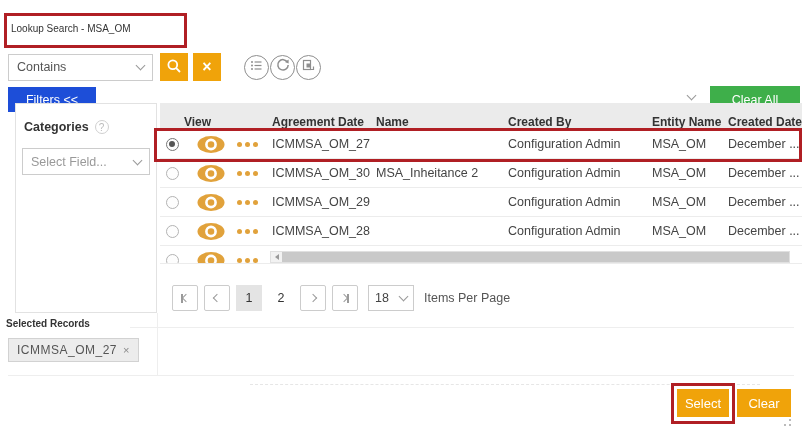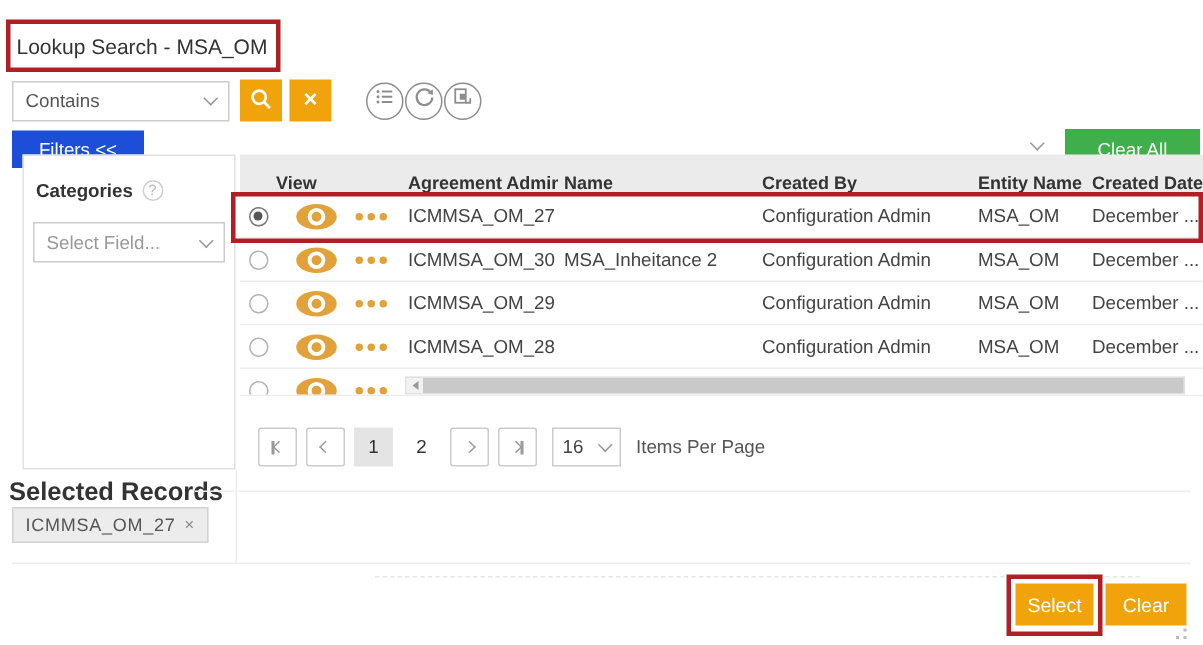--- a/index.html
+++ b/index.html
@@ -6,21 +6,21 @@
   html,body { background:#fff; width:802px; height:430px; font-family:"Liberation Sans", sans-serif; }
   .dialog { position:relative; width:802px; height:430px; background:#fff; overflow:hidden; }
 
   
   .anno { position:absolute; border:3px solid #b01f24; pointer-events:none; z-index:50; }
   .anno-title  { left:4px;   top:13px;  width:183px; height:35px; }
   .anno-row    { left:154px; top:128px; width:648px; height:34px; }
   .anno-select { left:671px; top:383px; width:64px;  height:41px; }
 
   
-  .title { position:absolute; left:11px; top:23px; font-size:14px; color:#333; }
+  .title { position:absolute; left:11px; top:23px; font-size:10px; color:#333; }
 
   
   .search-row { position:absolute; left:8px; top:53px; right:8px; height:28px; display:flex; align-items:center; }
   .op-select { width:145px; height:27px; border:1px solid #ccc; display:flex; align-items:center; padding:0 8px; color:#555; font-size:12.5px; background:#fff; cursor:pointer; }
   .op-select .lbl { flex:1; }
   .chev { display:inline-block; width:7px; height:7px; border-left:1.5px solid #999; border-bottom:1.5px solid #999; transform:rotate(-45deg); margin-top:-3px; }
   .search-input { flex:1; height:27px; border:1px solid #ccc; margin-left:8px; padding:0 10px; font-size:12.5px; color:#444; font-family:"Liberation Sans",sans-serif; outline:none; }
   .search-input::placeholder { color:#9a9a9a; }
   .sq-btn { width:28px; height:28px; background:#f0a30a; border:none; margin-left:7px; display:flex; align-items:center; justify-content:center; cursor:pointer; color:#fff; }
   .sq-btn.xbtn { font-size:16px; font-weight:bold; line-height:1; margin-left:5px; }
@@ -71,21 +71,21 @@
   .pg-num.current { background:#e4e4e4; }
   .pchev { display:inline-block; width:6px; height:6px; border-left:1.5px solid #9a9a9a; border-bottom:1.5px solid #9a9a9a; }
   .pchev.left { transform:rotate(45deg); }
   .pchev.right { transform:rotate(-135deg); }
   .pbar { display:inline-block; width:1.5px; height:9px; background:#9a9a9a; }
   .pg-size { width:46px; height:26px; border:1px solid #ccc; display:flex; align-items:center; padding:0 6px; margin:0 10px 0 4px; cursor:pointer; color:#444; }
   .pg-size .lbl { flex:1; }
   .ipp { color:#555; }
 
   
-  .sel-label { position:absolute; left:6px; top:318px; font-size:17px; font-weight:bold; color:#333; }
+  .sel-label { position:absolute; left:6px; top:318px; font-size:10px; font-weight:bold; color:#333; }
   .sel-label-line { position:absolute; left:130px; top:327px; right:8px; border-top:1px solid #eee; }
   .sel-vline { position:absolute; left:157px; top:313px; height:62px; border-left:1px solid #eee; }
   .sel-bottom-line { position:absolute; left:8px; top:375px; right:8px; border-top:1px solid #eee; }
   .tag { position:absolute; left:8px; top:338px; height:24px; background:#ececec; border:1px solid #d2d2d2; display:flex; align-items:center; padding:0 8px; font-size:12px; color:#555; letter-spacing:0.5px; }
   .tag .rm { margin-left:6px; color:#8a8a8a; font-size:11px; cursor:pointer; }
   .dashed-line { position:absolute; left:250px; top:384px; width:510px; border-top:1px dashed #e6e6e6; }
 
   
   .footer-btn { position:absolute; top:389px; height:28px; background:#f0a30a; border:none; color:#fff; font-size:13px; cursor:pointer; }
   .btn-select { left:677px; width:52px; }
@@ -166,21 +166,21 @@
     <div class="field-select">
       <span class="lbl">Select Field...</span>
       <span class="chev"></span>
     </div>
   </div>
 
   <div class="table">
     <div class="thead">
       <div class="c-radio"></div>
       <div class="c-view">View</div>
-      <div class="c-code">Agreement Admin</div>
+      <div class="c-code">Agreement Date</div>
       <div class="c-name">Name</div>
       <div class="c-createdby">Created By</div>
       <div class="c-entity">Entity Name</div>
       <div class="c-date">Created Date</div>
     </div>
 
     <div class="trow">
       <div class="c-radio">
           <span class="radio checked"></span>
         </div>
@@ -315,21 +315,21 @@
     <span class="pg-num current">1</span>
     <span class="pg-num">2</span>
     <span class="pg-btn">
         <span class="pchev right"></span>
       </span>
     <span class="pg-btn">
         <span class="pchev right"></span>
         <span class="pbar"></span>
       </span>
     <span class="pg-size">
-      <span class="lbl">16</span>
+      <span class="lbl">18</span>
       <span class="chev"></span>
     </span>
     <span class="ipp">Items Per Page</span>
   </div>
 
   <div class="sel-label">Selected Records</div>
   <div class="sel-label-line"></div>
   <div class="sel-vline"></div>
   <div class="sel-bottom-line"></div>
   <div class="tag">

